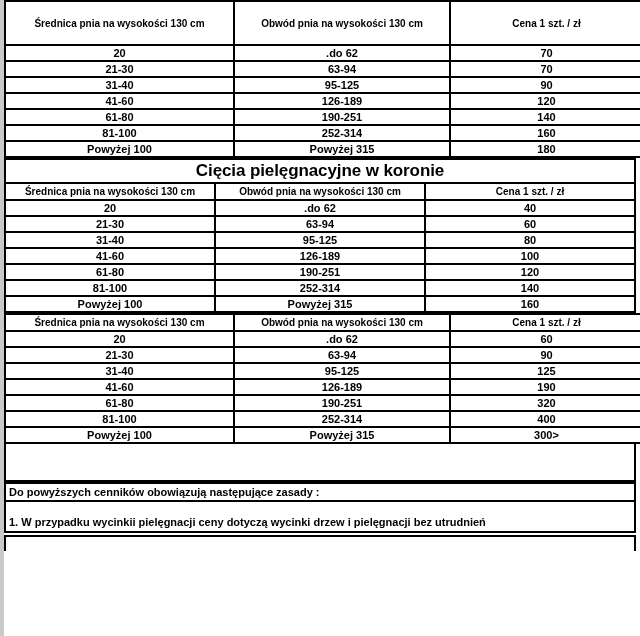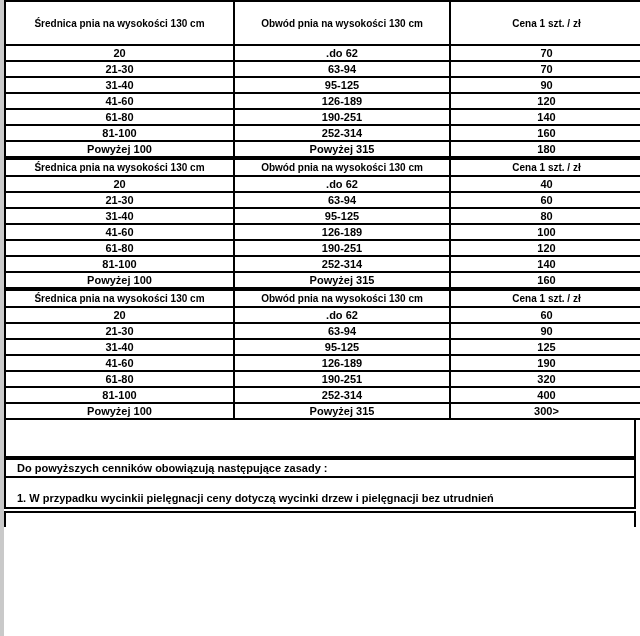--- a/index.html
+++ b/index.html
@@ -89,21 +89,21 @@
     background: #ffffff;
     box-sizing: border-box;
   }
   .note-line {
     border: 2px solid #000000;
     height: 20px;
     background: #ffffff;
     box-sizing: border-box;
     display: flex;
     align-items: center;
-    padding-left: 11px;
+    padding-left: 3px;
     font-size: 11px;
     font-weight: bold;
     white-space: nowrap;
     overflow: hidden;
   }
   .spacer-line {
     height: 11px;
     background: #ffffff;
     border-left: 2px solid #000;
     border-right: 2px solid #000;
@@ -167,20 +167,23 @@
       <tr>
         <td class="data-cell col-a">Powyżej 100</td>
         <td class="data-cell col-b">Powyżej 315</td>
         <td class="data-cell col-c">180</td>
       </tr>
     </tbody>
       </table>
 
     <table class="price-table">
       <tbody>
+          <tr>
+        <td class="title-cell" colspan="3">Cięcia pielęgnacyjne w koronie</td>
+      </tr>
       <tr>
         <td class="hdr-cell hdr-short col-a">Średnica pnia na wysokości 130 cm</td>
         <td class="hdr-cell hdr-short col-b">Obwód pnia na wysokości 130 cm</td>
         <td class="hdr-cell hdr-short col-c">Cena 1 szt. / zł</td>
       </tr>
       <tr>
         <td class="data-cell col-a">20</td>
         <td class="data-cell col-b">.do 62</td>
         <td class="data-cell col-c">40</td>
       </tr>

